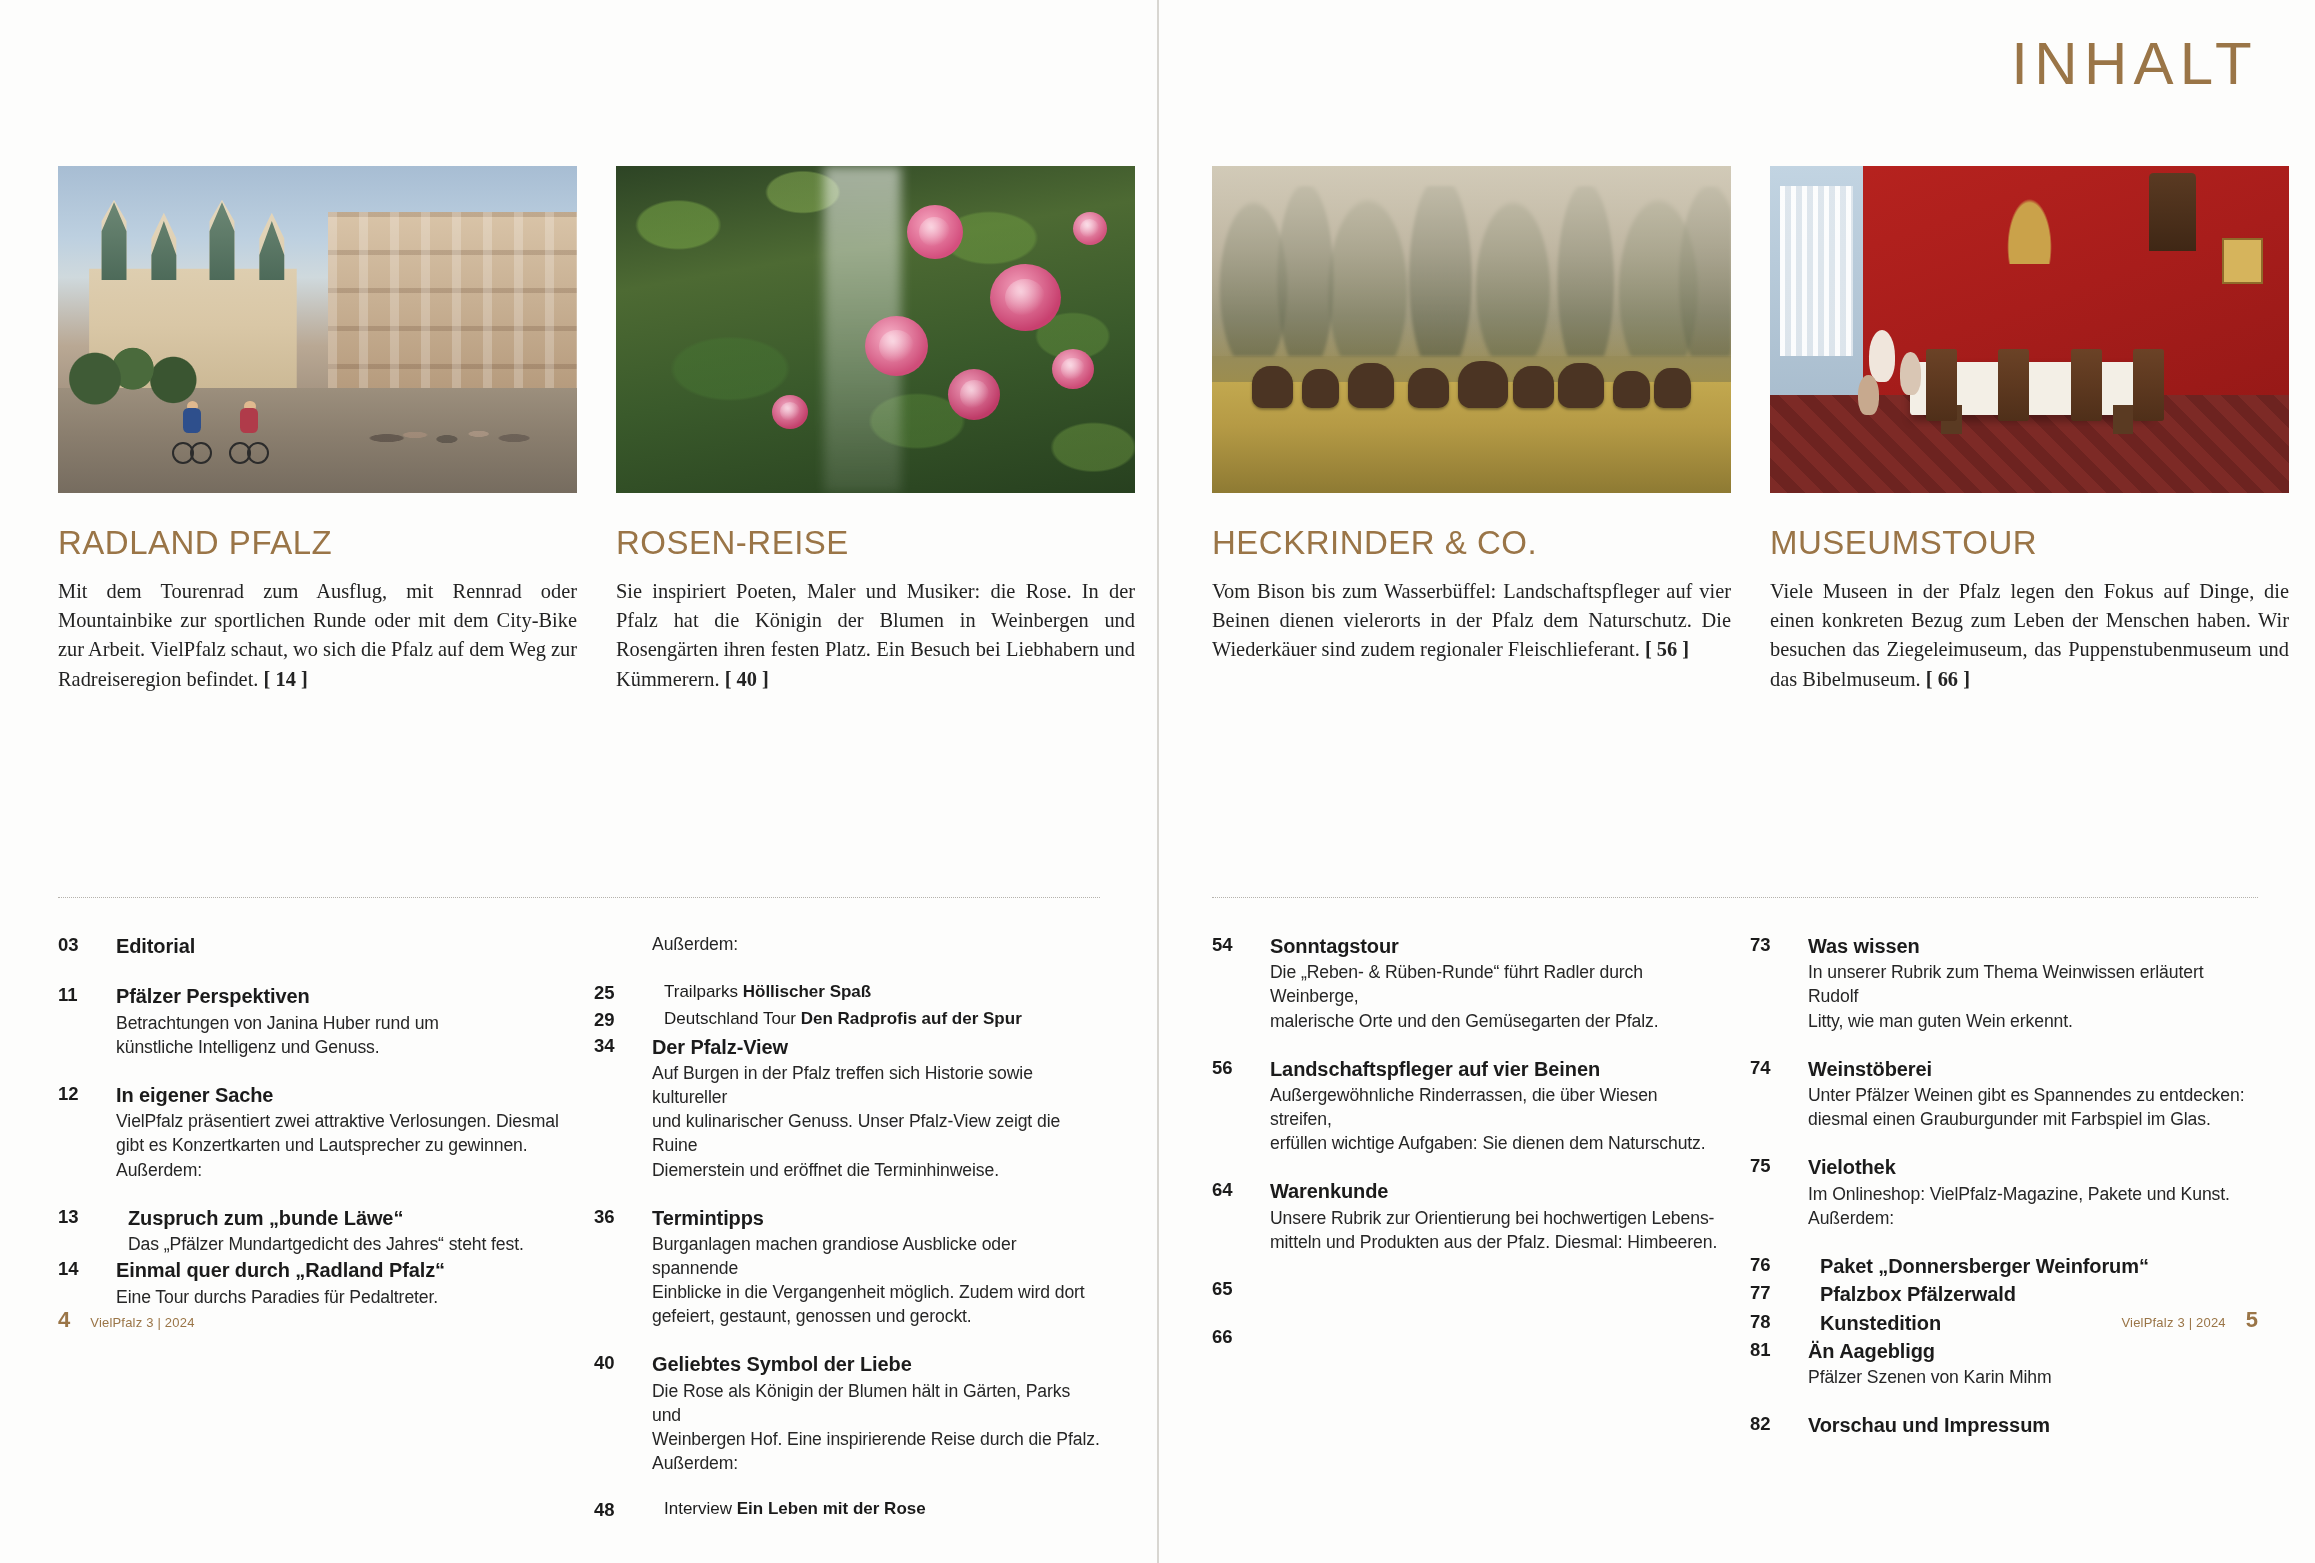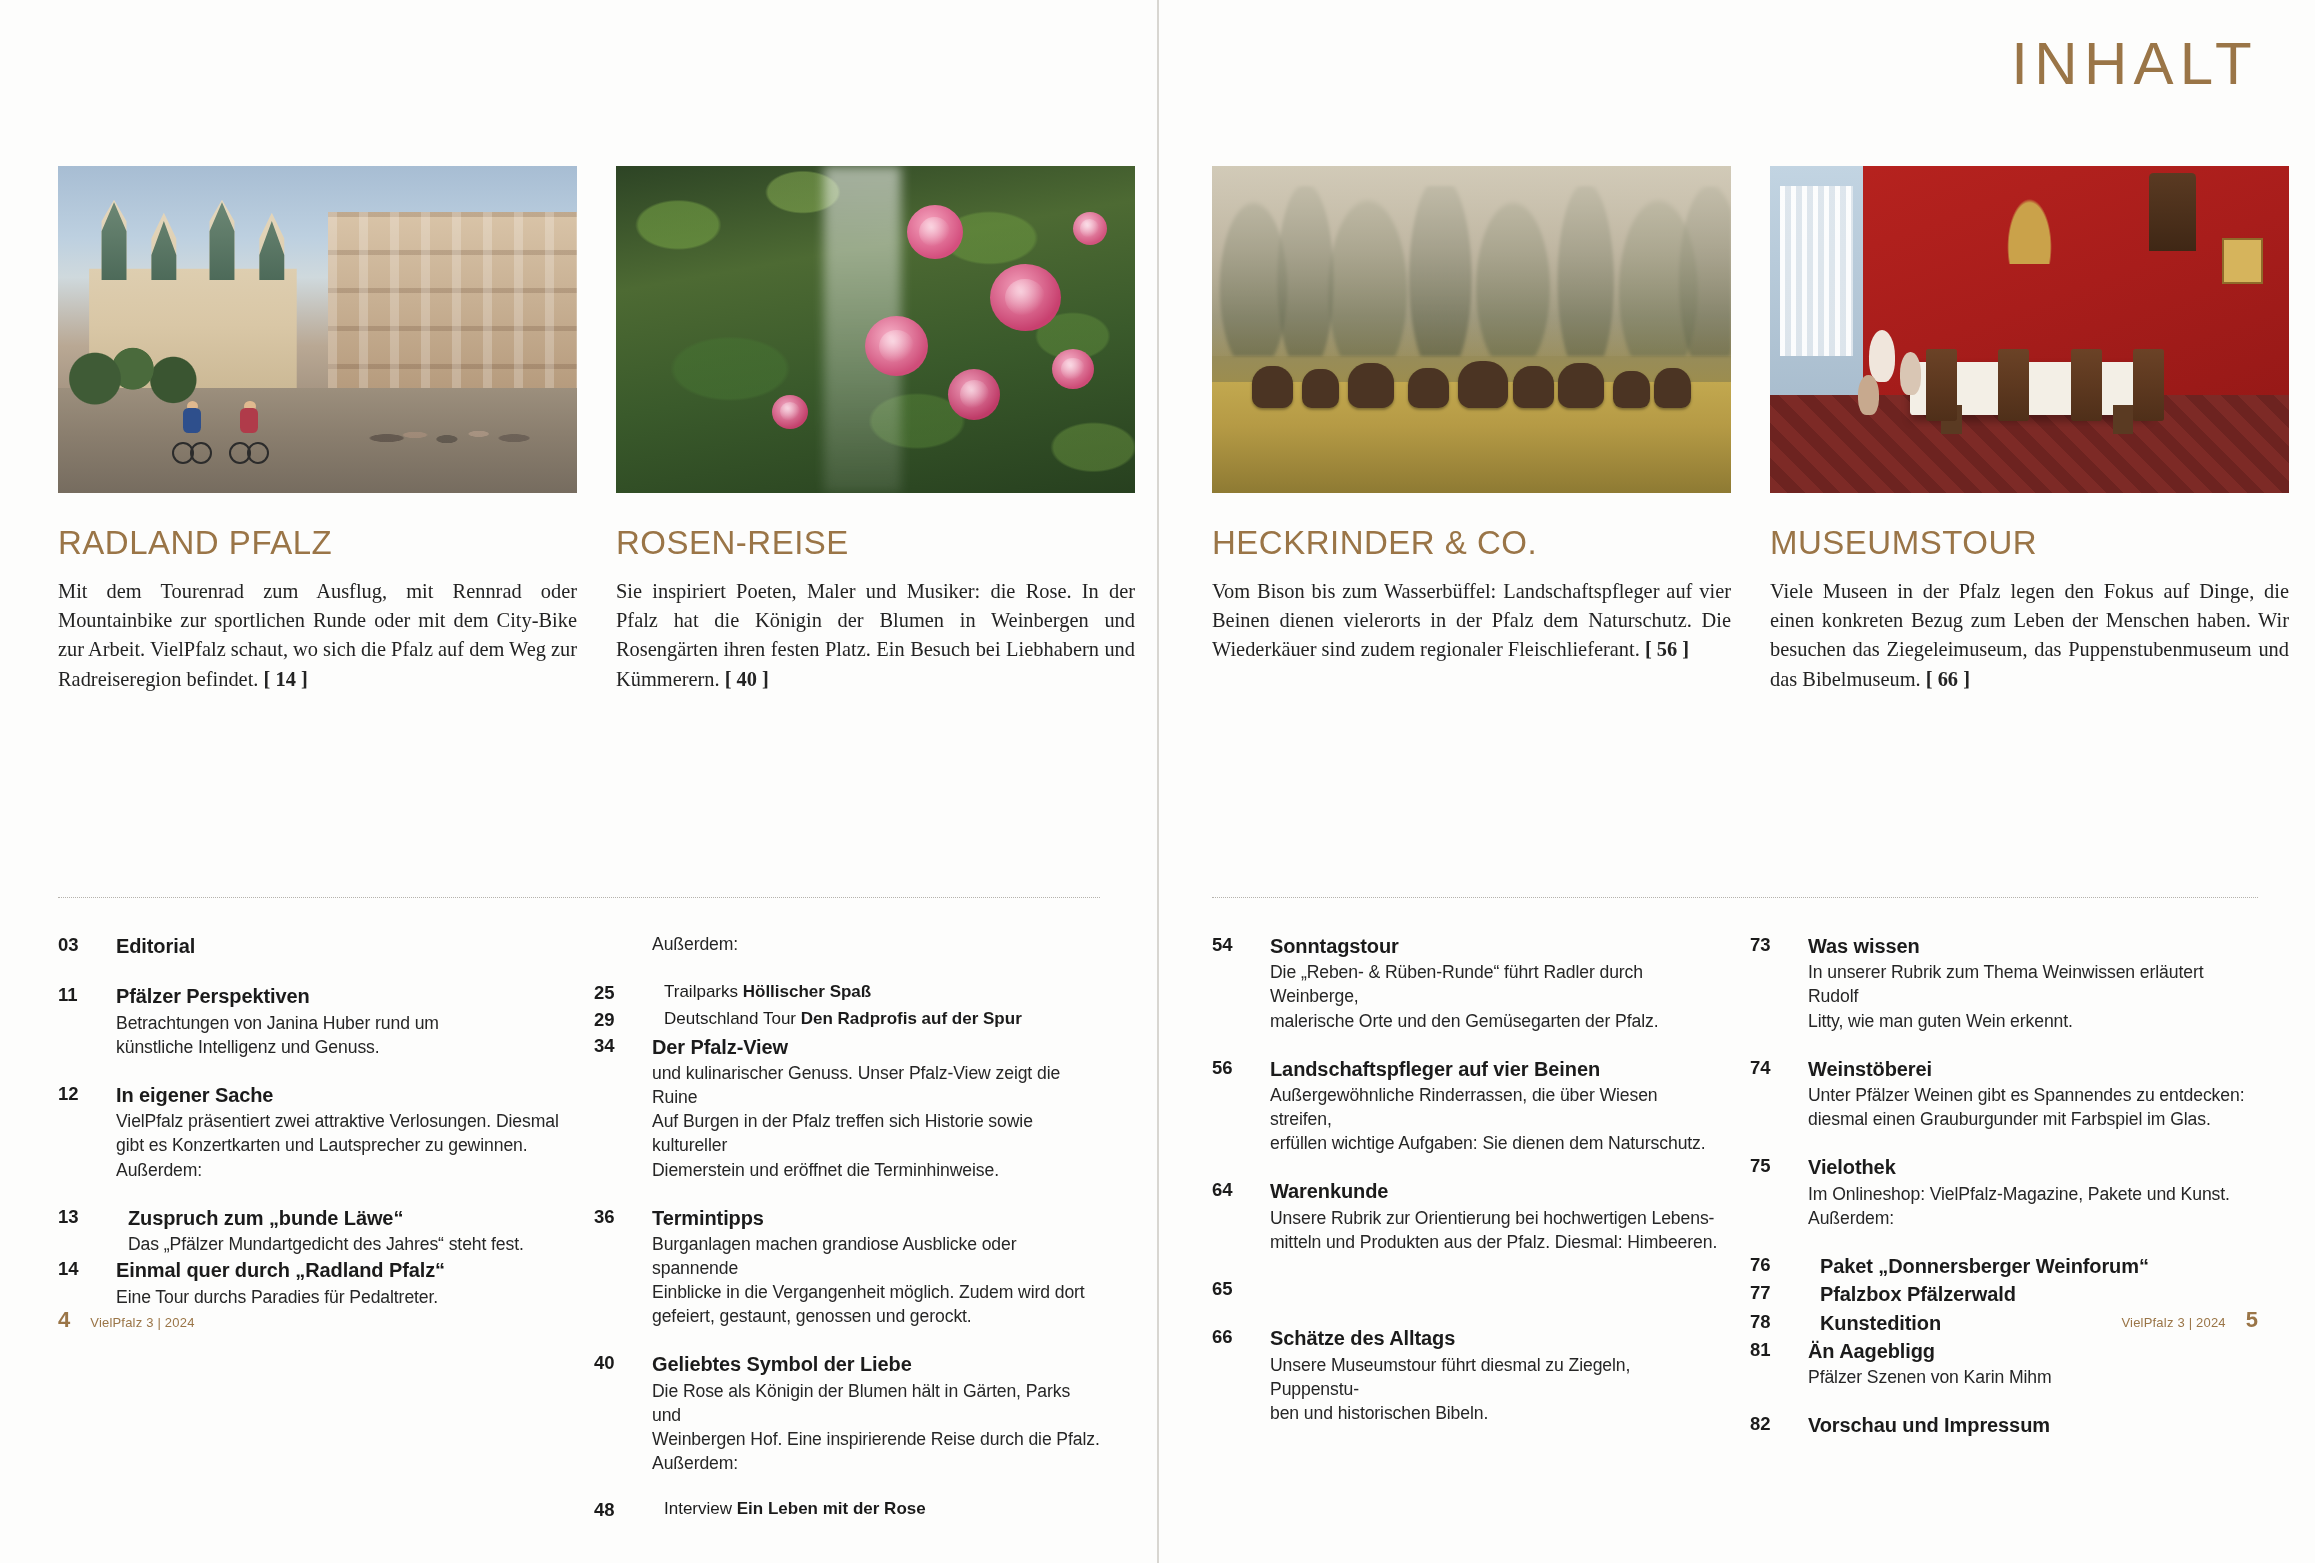--- a/index.html
+++ b/index.html
@@ -429,22 +429,22 @@
           <div class="toc-entry sub">
             <div class="toc-page">29</div>
             <div class="toc-body">
               <div class="toc-inline"><span>Deutschland Tour </span><b>Den Radprofis auf der Spur</b></div>
             </div>
           </div>
           <div class="toc-entry">
             <div class="toc-page">34</div>
             <div class="toc-body">
               <div class="toc-title">Der Pfalz-View</div>
+              <div class="toc-desc">Auf Burgen in der Pfalz treffen sich Historie sowie kultureller</div>
               <div class="toc-desc">und kulinarischer Genuss. Unser Pfalz-View zeigt die Ruine</div>
-              <div class="toc-desc">Auf Burgen in der Pfalz treffen sich Historie sowie kultureller</div>
               <div class="toc-desc">Diemerstein und eröffnet die Terminhinweise.</div>
             </div>
           </div>
           <div class="toc-entry">
             <div class="toc-page">36</div>
             <div class="toc-body">
               <div class="toc-title">Termintipps</div>
               <div class="toc-desc">Burganlagen machen grandiose Ausblicke oder spannende</div>
               <div class="toc-desc">Einblicke in die Vergangenheit möglich. Zudem wird dort</div>
               <div class="toc-desc">gefeiert, gestaunt, genossen und gerockt.</div>
@@ -558,25 +558,20 @@
               <div class="toc-title">Warenkunde</div>
               <div class="toc-desc">Unsere Rubrik zur Orientierung bei hochwertigen Lebens-</div>
               <div class="toc-desc">mitteln und Produkten aus der Pfalz. Diesmal: Himbeeren.</div>
             </div>
           </div>
           <div class="toc-entry">
             <div class="toc-page">65</div>
           </div>
           <div class="toc-entry">
             <div class="toc-page">66</div>
-            <div class="toc-body">
-              <div class="toc-title">Schätze des Alltags</div>
-              <div class="toc-desc">Unsere Museumstour führt diesmal zu Ziegeln, Puppenstu-</div>
-              <div class="toc-desc">ben und historischen Bibeln.</div>
-            </div>
           </div>
         </div>
       <div class="toc-col">
           <div class="toc-entry">
             <div class="toc-page">73</div>
             <div class="toc-body">
               <div class="toc-title">Was wissen</div>
               <div class="toc-desc">In unserer Rubrik zum Thema Weinwissen erläutert Rudolf</div>
               <div class="toc-desc">Litty, wie man guten Wein erkennt.</div>
             </div>

